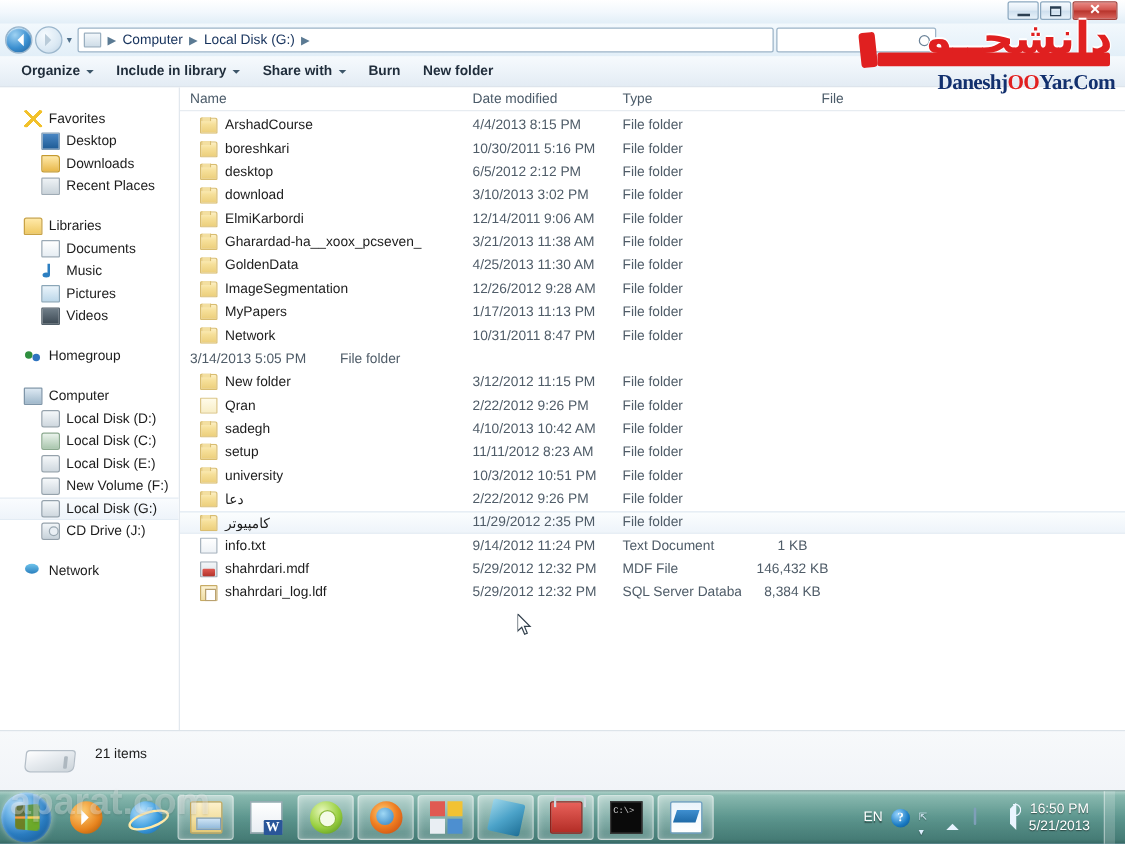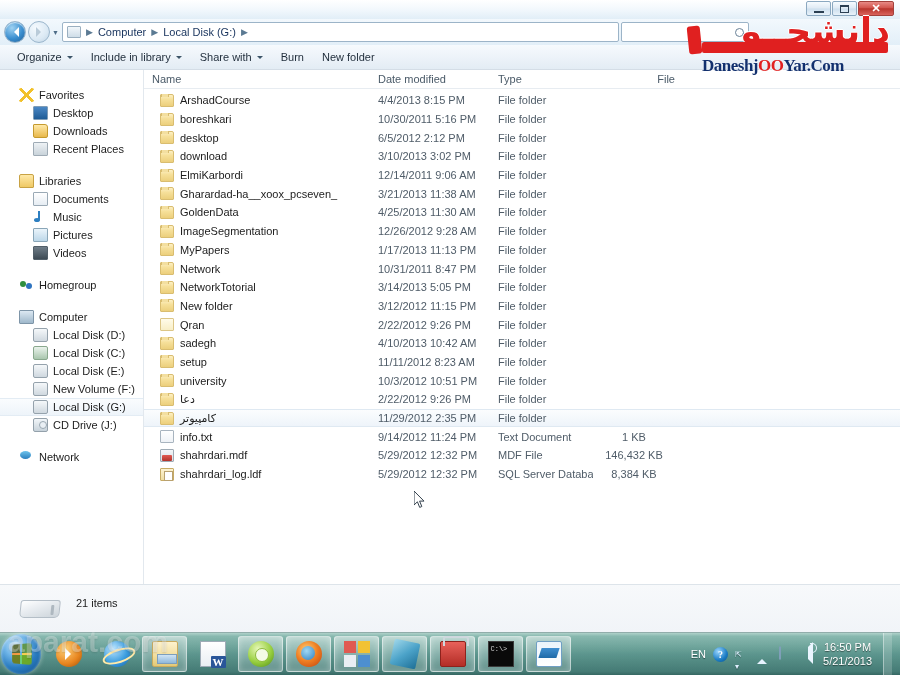--- a/index.html
+++ b/index.html
@@ -97,21 +97,21 @@
     width:9px;height:9px;border:1.5px solid #6a8298;border-radius:50%;position:relative;
   }
   .mag::after{content:"";position:absolute;width:4px;height:1.5px;background:#6a8298;
     transform:rotate(45deg);right:-4px;bottom:0px;}
 
   
   .cmdbar {
     height:25px; flex:0 0 25px;
     background: linear-gradient(180deg,#f6fafd 0%, #edf3f9 50%, #e3ecf4 100%);
     border-bottom:1px solid #d4dde6;
-    display:flex; align-items:center; padding-left:8px;
+    display:flex; align-items:center; padding-left:8px;font-weight:bold;
   }
   .cmd {
     font-size:11px; color:#1f2c3a; padding:4px 9px; display:flex; align-items:center; gap:5px;
     white-space:nowrap; border-radius:2px;
   }
   .caret { width:0;height:0;border:3px solid transparent;border-top-color:#3c5568; margin-top:3px;}
 
   
   .body { flex:1 1 auto; display:flex; min-height:0; }
 
@@ -263,21 +263,21 @@
   .wm-bar {
     position:absolute; left:24px; top:30px; width:186px; height:11px;
     background:#e02020; border-radius:2px;
   }
   .wm-bar::before{
     content:""; position:absolute; left:-14px; top:-16px; width:13px; height:28px;
     background:#e02020; border-radius:3px; transform:rotate(-6deg);
   }
   .wm-com {
     position:absolute; left:24px; top:44px; width:190px;
-    text-align:left; font-size:17px; font-weight:bold;
+    text-align:right; font-size:17px; font-weight:bold;
     font-family:"Liberation Serif", serif;
     color:#12306e; letter-spacing:-0.5px;
     text-shadow:0 1px 0 rgba(255,255,255,.9);
   }
   .wm-com .oo { color:#e02020; }
 
   
   #taskbar {
     position:absolute; left:0; bottom:0; width:900px; height:43px;
     background:
@@ -615,24 +615,20 @@
           <div class="row">
             <div class="cell name">
               <span class="fico folder"></span>
               <span class="">Network</span>
             </div>
             <div class="cell date">10/31/2011 8:47 PM</div>
             <div class="cell type">File folder</div>
             <div class="cell size"></div>
           </div>
           <div class="row">
-            <div class="cell name">
-              <span class="fico folder"></span>
-              <span class="">NetworkTotorial</span>
-            </div>
             <div class="cell date">3/14/2013 5:05 PM</div>
             <div class="cell type">File folder</div>
             <div class="cell size"></div>
           </div>
           <div class="row">
             <div class="cell name">
               <span class="fico folder"></span>
               <span class="">New folder</span>
             </div>
             <div class="cell date">3/12/2012 11:15 PM</div>

